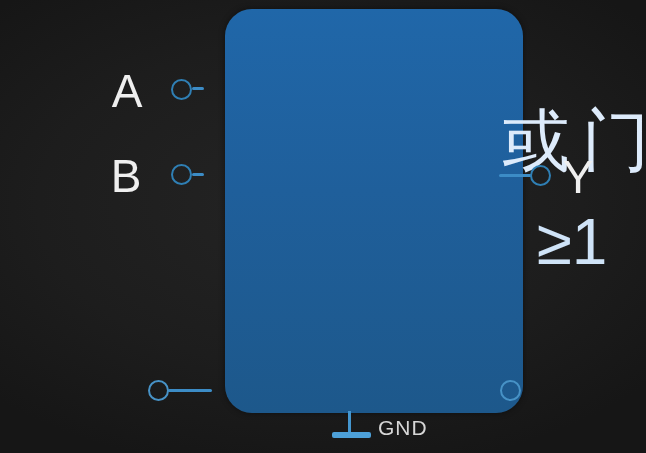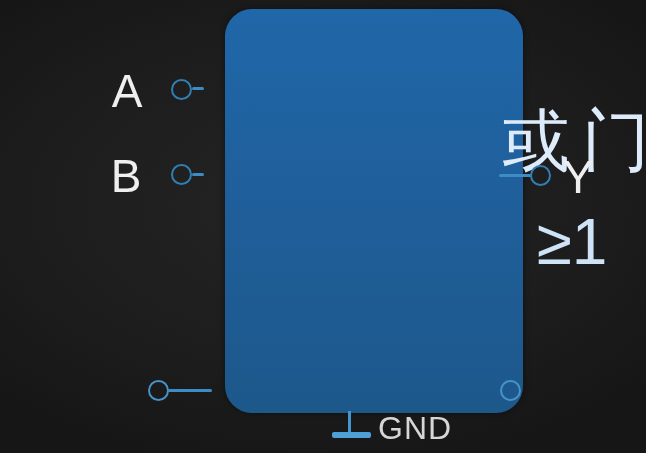--- a/index.html
+++ b/index.html
@@ -107,21 +107,21 @@
     white-space: nowrap;
   }
   .label-a { left: 127px; top: 91px;  }
   .label-b { left: 126px; top: 176px; }
   .label-y { left: 578px; top: 177px; }
   .label-gnd {
     position: absolute;
     left: 378px;
     top: 428px;
     transform: translateY(-50%);
-    font-size: 32px;
+    font-size: 21px;
     font-weight: 400;
     letter-spacing: 1px;
     color: #d6d6d6;
     white-space: nowrap;
   }
 </style>
 </head>
 <body>
 
 <div class="stage">

